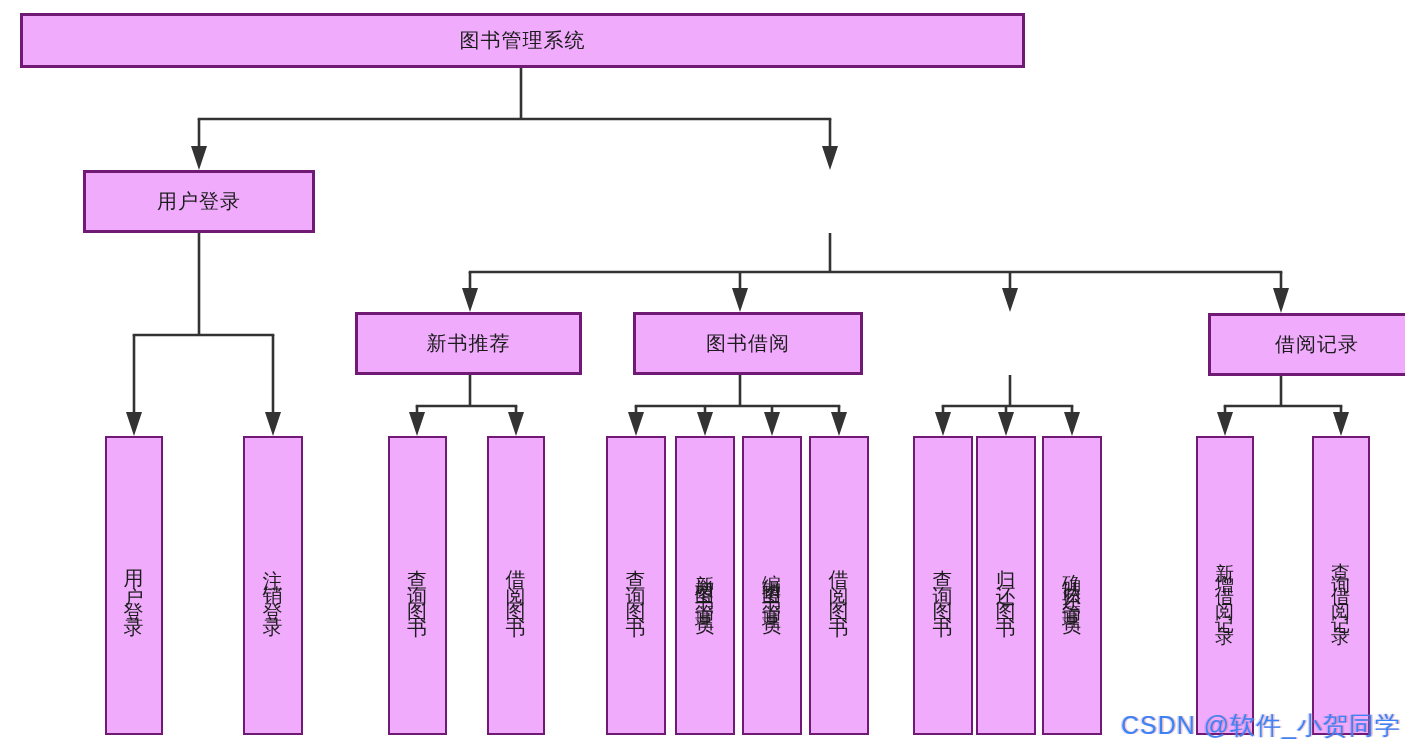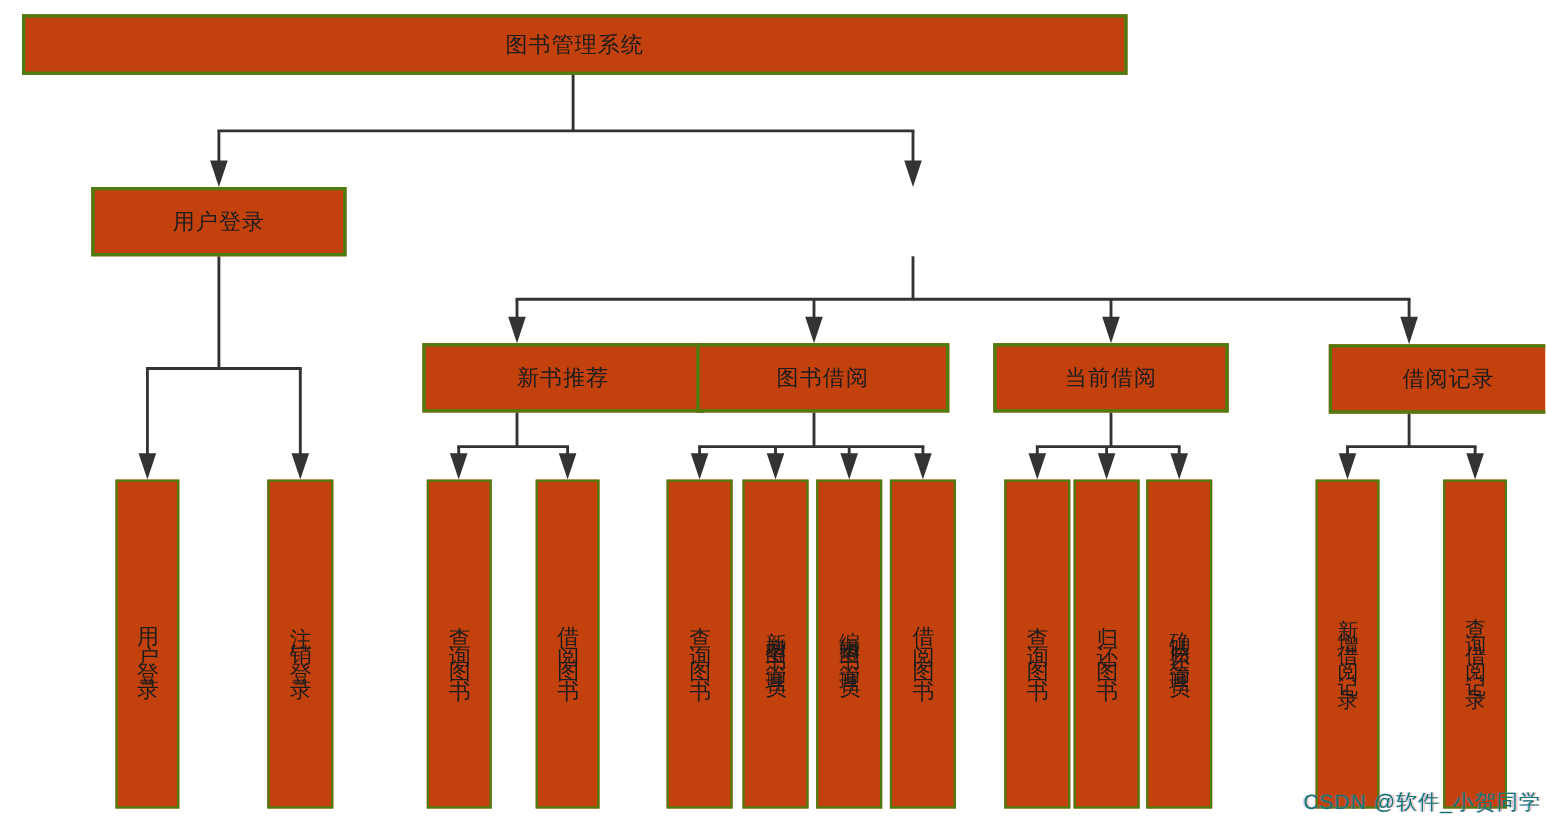--- a/index.html
+++ b/index.html
@@ -2,44 +2,44 @@
 <html><head>
 <meta charset="utf-8">
 <style>
   html,body{margin:0;padding:0;background:#ffffff;}
   body{font-family:"Liberation Sans","DejaVu Sans",sans-serif;}
   .stage{position:relative;width:1405px;height:747px;background:#ffffff;overflow:hidden;}
   .connectors{position:absolute;left:0;top:0;width:1405px;height:747px;}
   .box{
     position:absolute;
     box-sizing:border-box;
-    background:#c2410c;
-    border:3px solid #4d7c0f;
+    background:#f0abfc;
+    border:3px solid #701a75;
     color:#1c1c1c;
     display:flex;
     align-items:center;
     justify-content:center;
   }
   .box.h{font-size:20px;letter-spacing:1px;}
   .box.v{border-width:2.5px;}
   .box.v .lbl{
     writing-mode:vertical-rl;
     text-orientation:mixed;
     font-size:19px;
     line-height:1;
   }
   .box.v .lbl.ls4{font-size:20px;letter-spacing:16px;}
   .box.v .lbl.ls6{letter-spacing:13px;}
   .box.v .lbl.ls9{letter-spacing:6px;}
   .watermark{
     position:absolute;
     right:4px;
     bottom:5px;
-    font-size:19px;
-    color:#0f766e;
+    font-size:25px;
+    color:#3b82f6;
     letter-spacing:1px;
     white-space:nowrap;
     text-shadow:1.5px 0 0 rgba(226,98,98,0.35), -1.5px 0 0 rgba(120,140,255,0.35);
   }
 </style>
 </head>
 <body>
 
 <div class="stage">
 
@@ -117,28 +117,25 @@
   </svg>
 
   <div class="box h" style="left:20px;top:13px;width:1005px;height:55px">
     <span class="lbl">图书管理系统</span>
   </div>
 
   <div class="box h" style="left:83px;top:170px;width:232px;height:63px">
     <span class="lbl">用户登录</span>
   </div>
 
-  <div class="box h" style="left:384px;top:312px;width:256px;height:63px">
+  <div class="box h" style="left:355px;top:312px;width:227px;height:63px">
     <span class="lbl">新书推荐</span>
   </div>
   <div class="box h" style="left:633px;top:312px;width:230px;height:63px">
     <span class="lbl">图书借阅</span>
-  </div>
-  <div class="box h" style="left:903px;top:312px;width:214px;height:63px">
-    <span class="lbl">当前借阅</span>
   </div>
   <div class="box h" style="left:1208px;top:313px;width:218px;height:63px">
     <span class="lbl">借阅记录</span>
   </div>
 
   <div class="box v" style="left:105px;top:436px;width:58px;height:299px">
     <span class="lbl ls4">用户登录</span>
   </div>
   <div class="box v" style="left:243px;top:436px;width:60px;height:299px">
     <span class="lbl ls4">注销登录</span>

